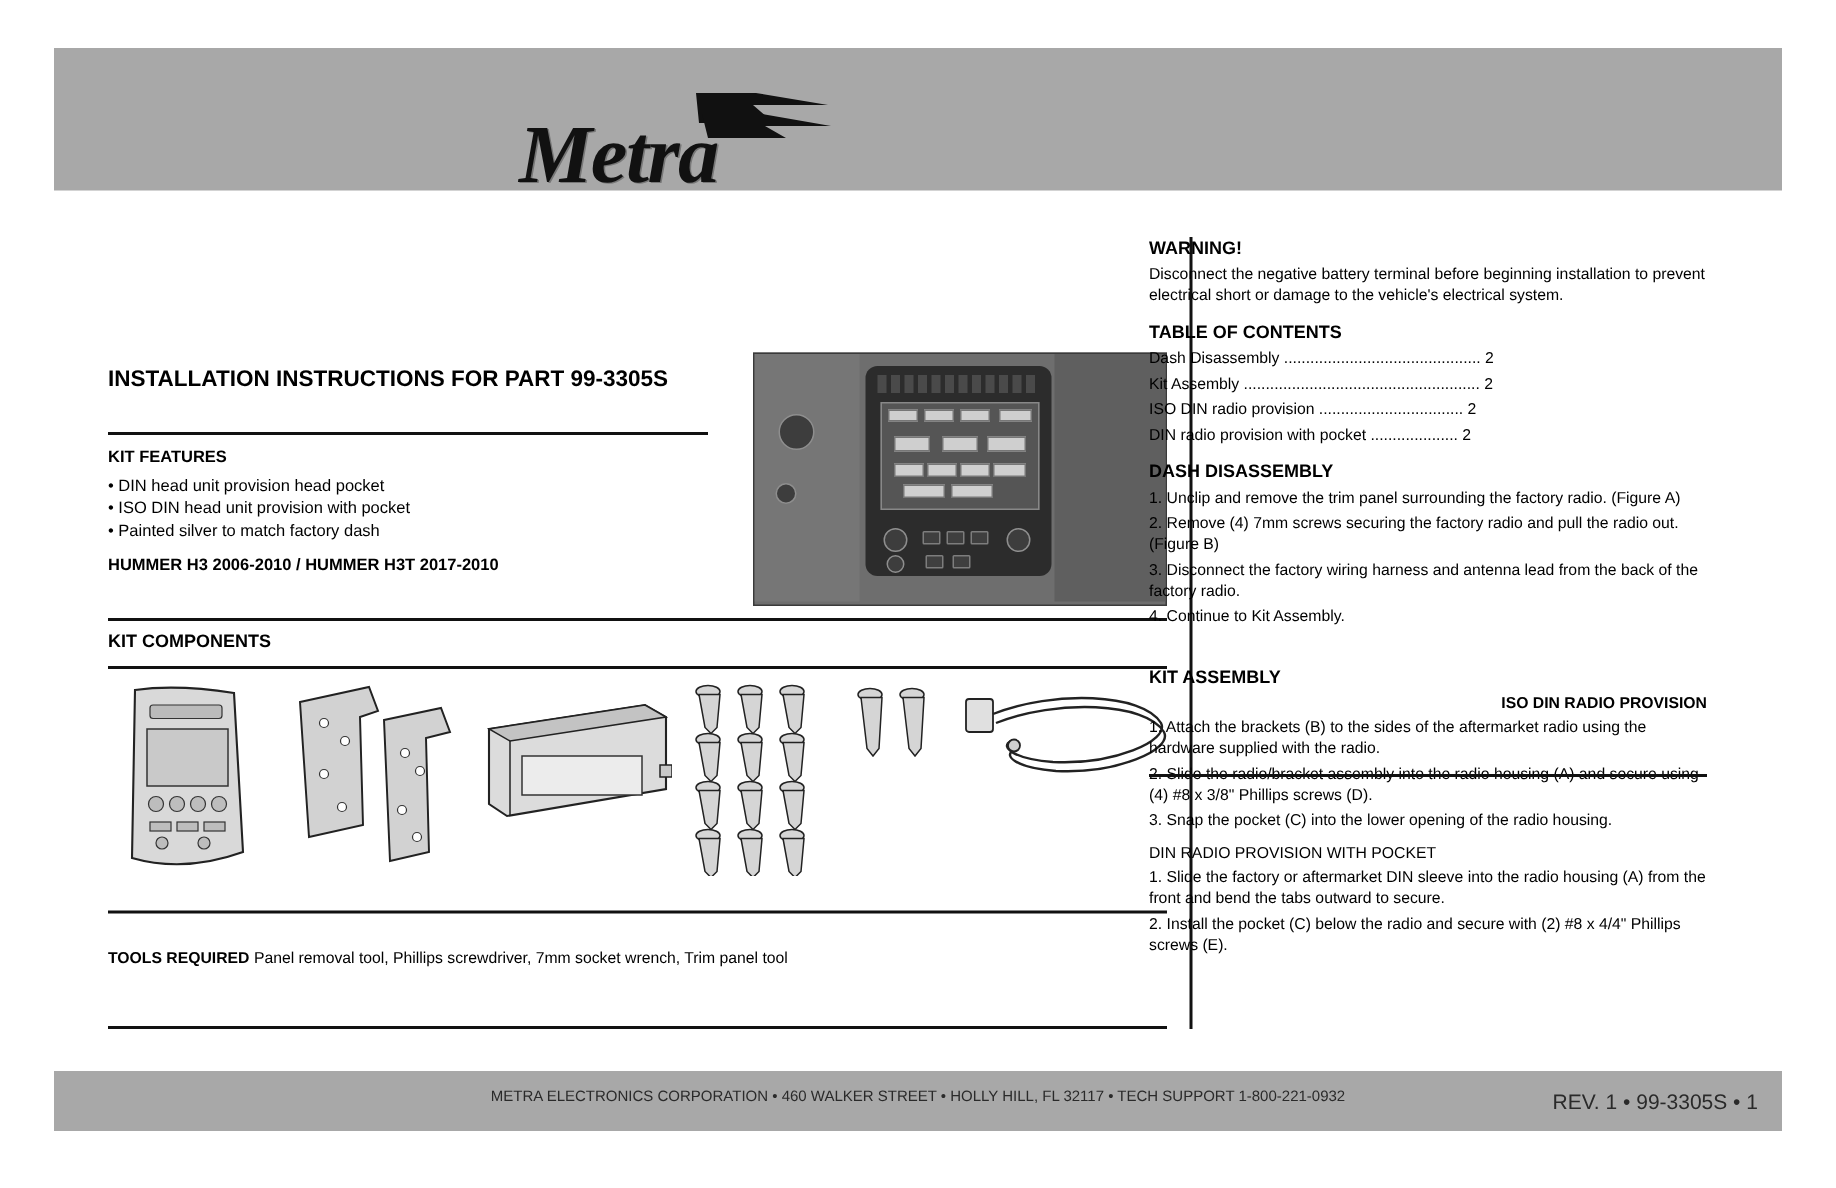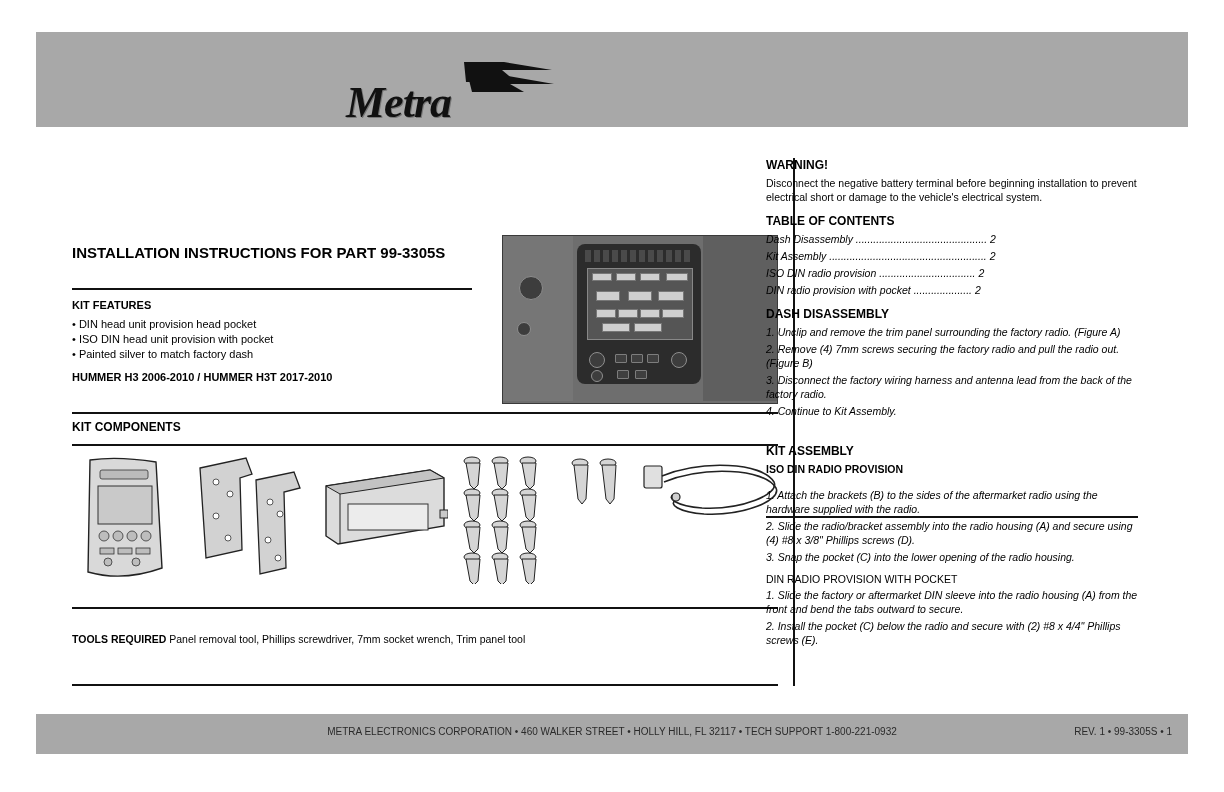--- a/index.html
+++ b/index.html
@@ -29,21 +29,21 @@
     position: absolute;
     left: 310px;
     top: 18px;
     width: 200px;
     height: 58px;
   }
   .logo-text {
     font-family: "Liberation Serif", serif;
     font-style: italic;
     font-weight: bold;
-    font-size: 44px;
+    font-size: 55px;
     letter-spacing: -1px;
     color: #111111;
     line-height: 50px;
     text-shadow: 1px 1px 0 #777;
     margin-top: 28px;
   }
   .logo-bolt {
     position: absolute;
     left: 118px;
     top: 10px;
@@ -205,21 +205,21 @@
     height: 530px;
     font-size: 10.5px;
     line-height: 14px;
   }
   .r-title {
     font-size: 12px;
     font-weight: bold;
     margin-bottom: 4px;
   }
   .r-block { margin-bottom: 10px; }
-  .r-step { margin-bottom: 3px; font-style: italic; }
+  .r-step { margin-bottom: 3px; }
   .rule-r {
     position: absolute;
     left: 0;
     width: 372px;
     height: 2px;
     background: #111;
   }
 
   
   .footer-band {
@@ -236,21 +236,21 @@
     top: 12px;
     width: 1152px;
     text-align: center;
     font-size: 10px;
     color: #2a2a2a;
   }
   .page-num {
     position: absolute;
     right: 16px;
     top: 12px;
-    font-size: 10px;
+    font-size: 14px;
     color: #2a2a2a;
   }
 </style>
 </head>
 <body>
 
 <div class="header-band">
   <div class="logo-wrap">
     <div class="logo-text">Metra</div>
     <svg class="logo-bolt" viewBox="0 0 90 34">
@@ -470,21 +470,21 @@
     <div class="r-step">1. Unclip and remove the trim panel surrounding the factory radio. (Figure A)</div>
     <div class="r-step">2. Remove (4) 7mm screws securing the factory radio and pull the radio out. (Figure B)</div>
     <div class="r-step">3. Disconnect the factory wiring harness and antenna lead from the back of the factory radio.</div>
     <div class="r-step">4. Continue to Kit Assembly.</div>
   </div>
 
   <div class="rule-r" style="top:358px;"></div>
 
   <div class="r-block" style="margin-top:26px;">
     <div class="r-title">KIT ASSEMBLY</div>
-    <div style="font-weight:bold;margin:4px 0 12px;">ISO DIN RADIO PROVISION</div>
+    <div style="font-weight:bold;margin:4px 0 2px;text-align:right;">ISO DIN RADIO PROVISION</div>
     <div class="r-step">1. Attach the brackets (B) to the sides of the aftermarket radio using the hardware supplied with the radio.</div>
     <div class="r-step">2. Slide the radio/bracket assembly into the radio housing (A) and secure using (4) #8 x 3/8" Phillips screws (D).</div>
     <div class="r-step">3. Snap the pocket (C) into the lower opening of the radio housing.</div>
     <div style="font-weight:normal;margin:8px 0 2px;">DIN RADIO PROVISION WITH POCKET</div>
     <div class="r-step">1. Slide the factory or aftermarket DIN sleeve into the radio housing (A) from the front and bend the tabs outward to secure.</div>
     <div class="r-step">2. Install the pocket (C) below the radio and secure with (2) #8 x 4/4" Phillips screws (E).</div>
   </div>
 
 </div>
 

